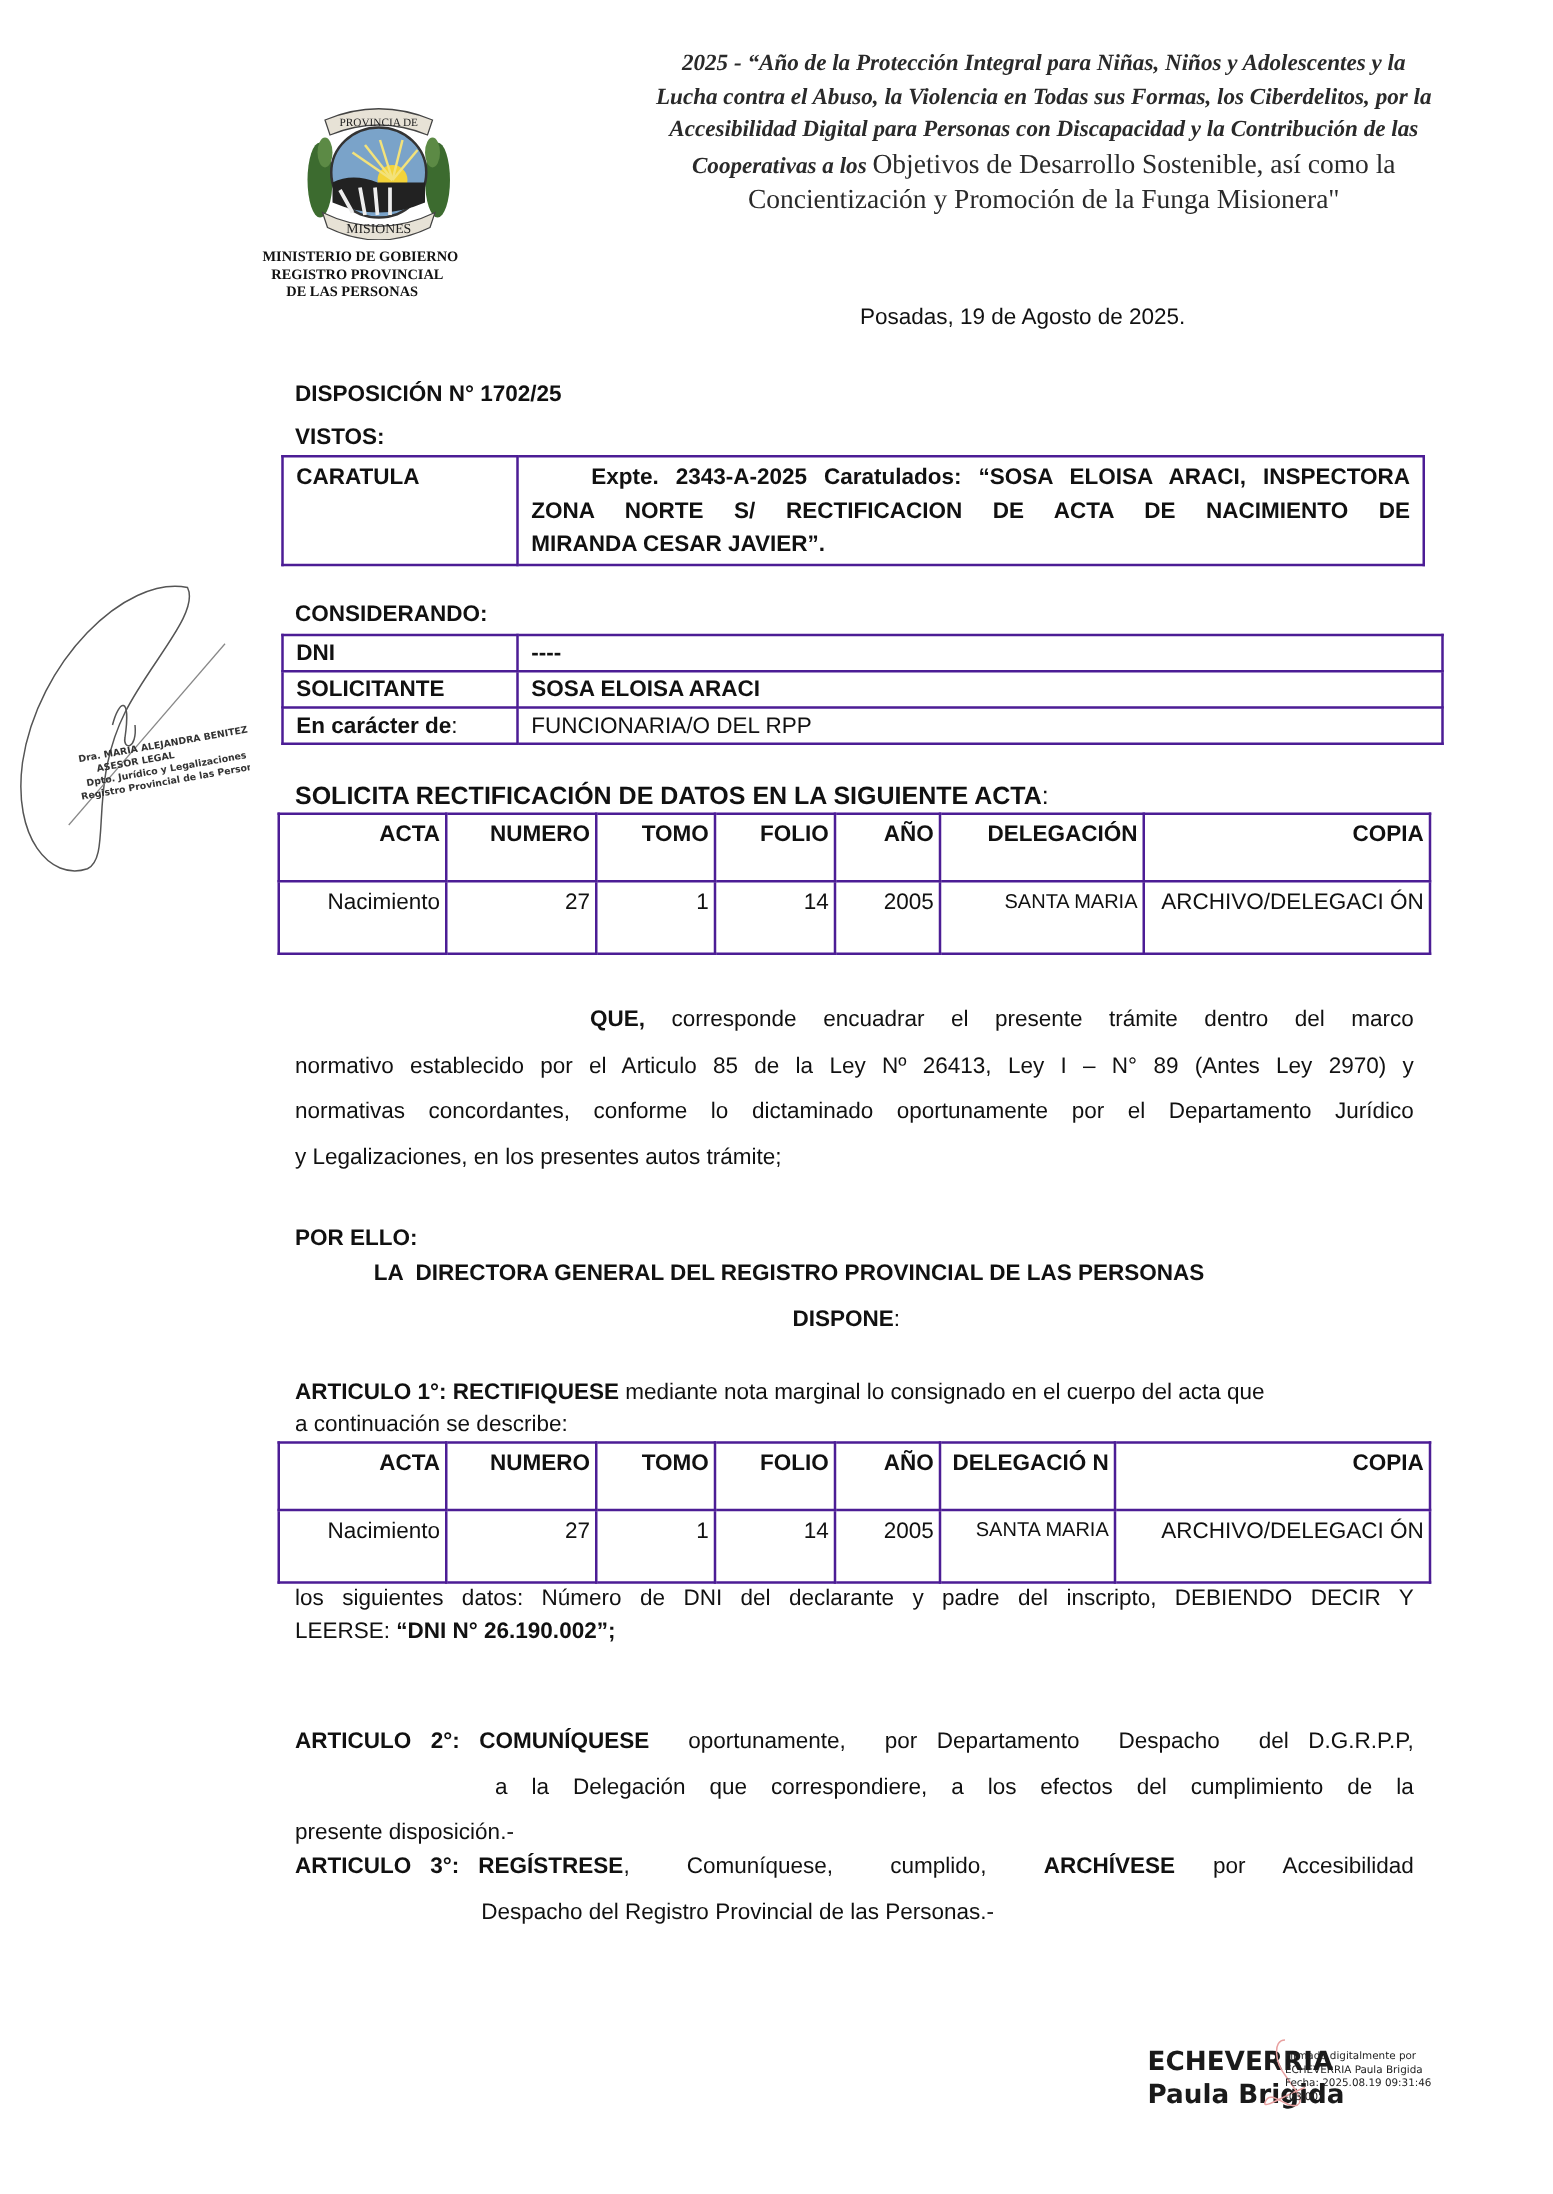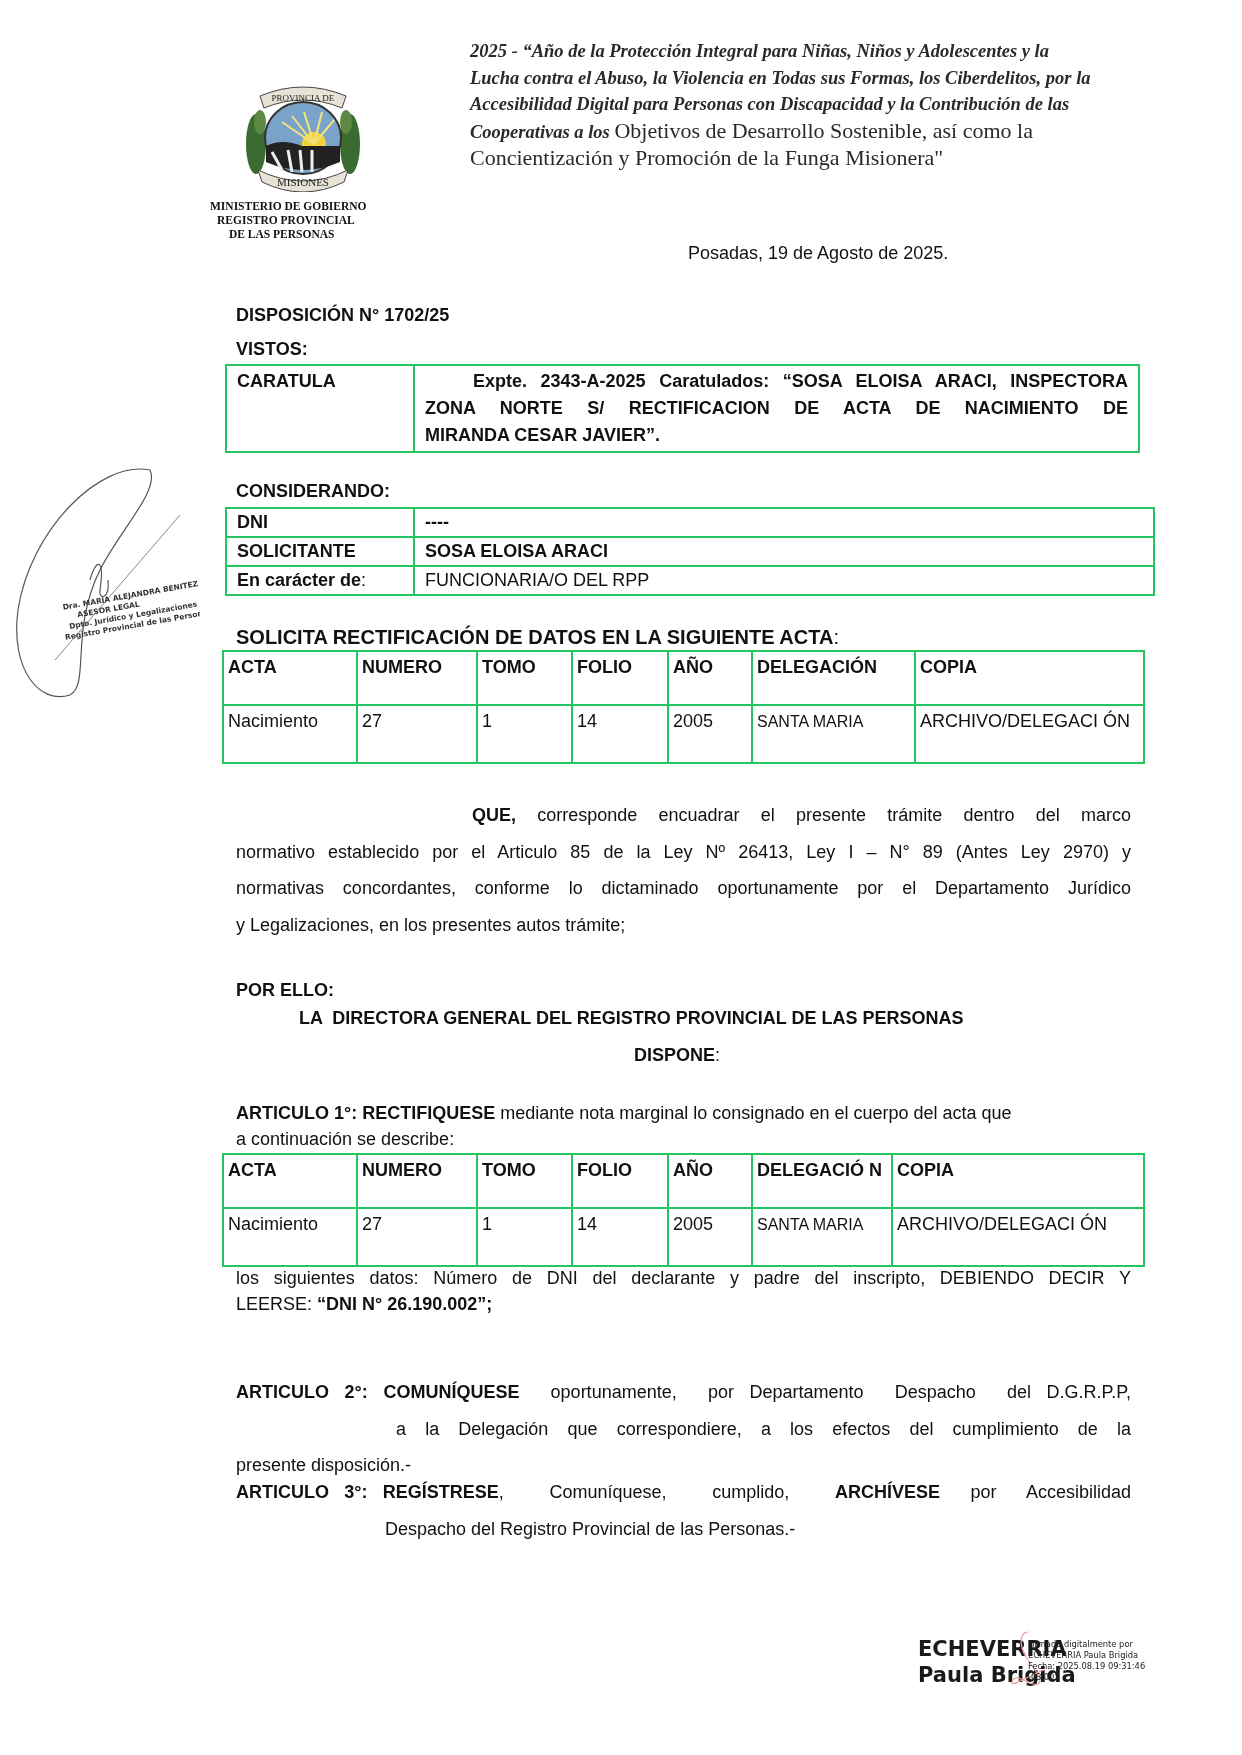--- a/index.html
+++ b/index.html
@@ -1,37 +1,37 @@
 <!DOCTYPE html>
 <html><head>
 <meta charset="utf-8">
 <style>
   html, body { margin:0; padding:0; background:#ffffff; }
   body { width:1242px; height:1755px; position:relative; overflow:hidden; color:#111; font-family:"Liberation Sans", sans-serif; }
   .abs { position:absolute; }
 
   
-  .motto { left:470px; top:38px; width:730px; text-align:left; font-family:"Liberation Serif", serif; font-style:italic; font-weight:bold; font-size:18.5px; line-height:26.5px; color:#2a2a2a; }
+  .motto { left:470px; top:38px; width:730px; text-align:center; font-family:"Liberation Serif", serif; font-style:italic; font-weight:bold; font-size:18.5px; line-height:26.5px; color:#2a2a2a; }
   .motto .m-reg { font-style:normal; font-weight:normal; font-size:22px; }
   .crest { left:242px; top:82px; width:122px; height:110px; }
   .ministry { left:210px; top:199px; font-family:"Liberation Serif", serif; font-weight:bold; font-size:11.5px; line-height:14px; color:#111; }
   .ministry div:nth-child(2) { padding-left:7px; }
   .ministry div:nth-child(3) { padding-left:19px; }
 
   .date { left:688px; top:243px; font-size:18px; }
 
   .h-bold { font-weight:bold; font-size:18px; }
   .u { text-underline-offset:3px; }
 
   table.grid { position:absolute; border-collapse:collapse; font-size:18px; }
-  table.grid td { border:2px solid #22c55e; padding:2px 10px; vertical-align:top; line-height:27px; }
+  table.grid td { border:2px solid #4c1d95; padding:2px 10px; vertical-align:top; line-height:27px; }
 
   .caratula td.val { text-align:justify; text-align-last:left; font-weight:bold; }
 
-  table.acta td { text-align:left; padding:2px 4px; }
+  table.acta td { text-align:right; padding:2px 4px; }
   table.acta tr.head td { font-weight:bold; height:48px; }
   table.acta tr.row td { height:52px; }
   table.acta .small { font-size:16px; }
 
   .para { left:236px; width:895px; font-size:18px; line-height:36.5px; text-align:justify; }
 
   .sig-stamp { left:10px; top:450px; width:190px; height:260px; }
 
   .esig { left:918px; top:1636px; }
   .esig .name { font-size:21px; line-height:26px; color:#1a1a1a; font-family:"DejaVu Sans", sans-serif;font-weight:bold; }

